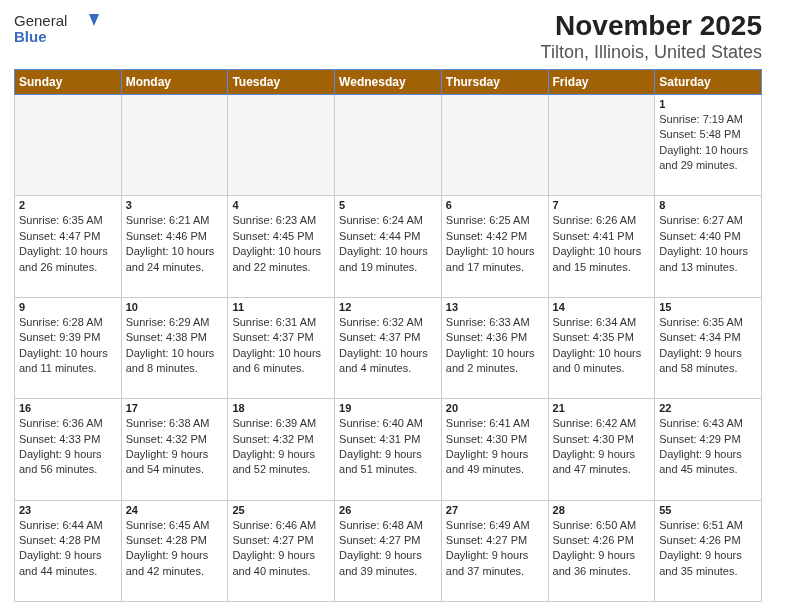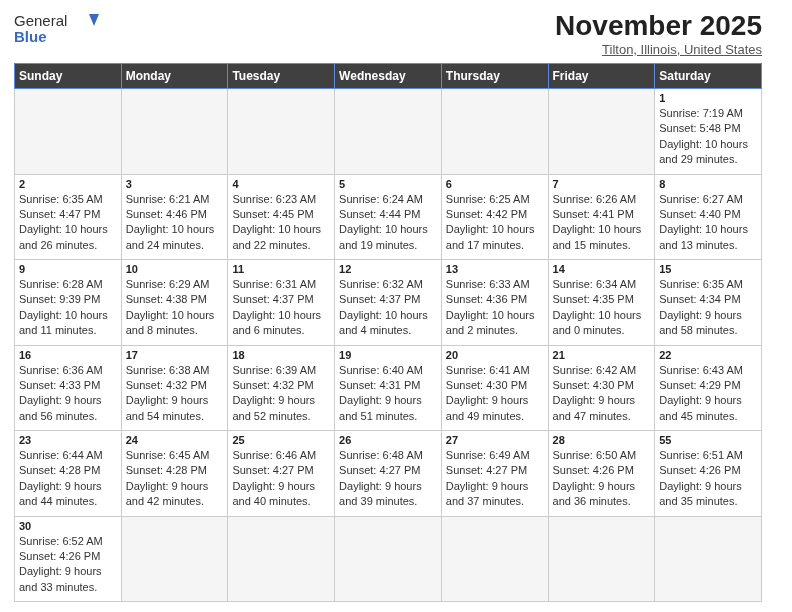--- a/index.html
+++ b/index.html
@@ -30,33 +30,32 @@
     }
     .title-block {
       text-align: right;
     }
     .month-title {
       font-size: 28px;
       color: #222;
       font-weight: bold;
     }
     .location {
-      font-size: 13px;
+      font-size: 18px;
       color: #555;
-      text-decoration: underline;
     }
     .calendar {
       flex: 1;
       border: 1px solid #ccc;
       border-collapse: collapse;
       width: 100%;
       table-layout: fixed;
     }
     .calendar thead tr th {
-      background: #404040;
+      background: #a16207;
       color: #fff;
       font-size: 12px;
       font-weight: bold;
       padding: 5px 4px;
       text-align: left;
       border: 1px solid #5a8ae0;
     }
     .calendar tbody tr td {
       border: 1px solid #ccc;
       vertical-align: top;
@@ -328,30 +327,15 @@
 and 36 minutes.</div>
           </td>
           <td>
             <span class="day-num">55</span>
             <div class="day-info">Sunrise: 6:51 AM
 Sunset: 4:26 PM
 Daylight: 9 hours
 and 35 minutes.</div>
           </td>
         </tr>
-        <tr class="last-row">
-          <td>
-            <span class="day-num">30</span>
-            <div class="day-info">Sunrise: 6:52 AM
-Sunset: 4:26 PM
-Daylight: 9 hours
-and 33 minutes.</div>
-          </td>
-          <td class="empty"></td>
-          <td class="empty"></td>
-          <td class="empty"></td>
-          <td class="empty"></td>
-          <td class="empty"></td>
-          <td class="empty"></td>
-        </tr>
       </tbody>
   </table>
 </div>
 
 </body></html>

